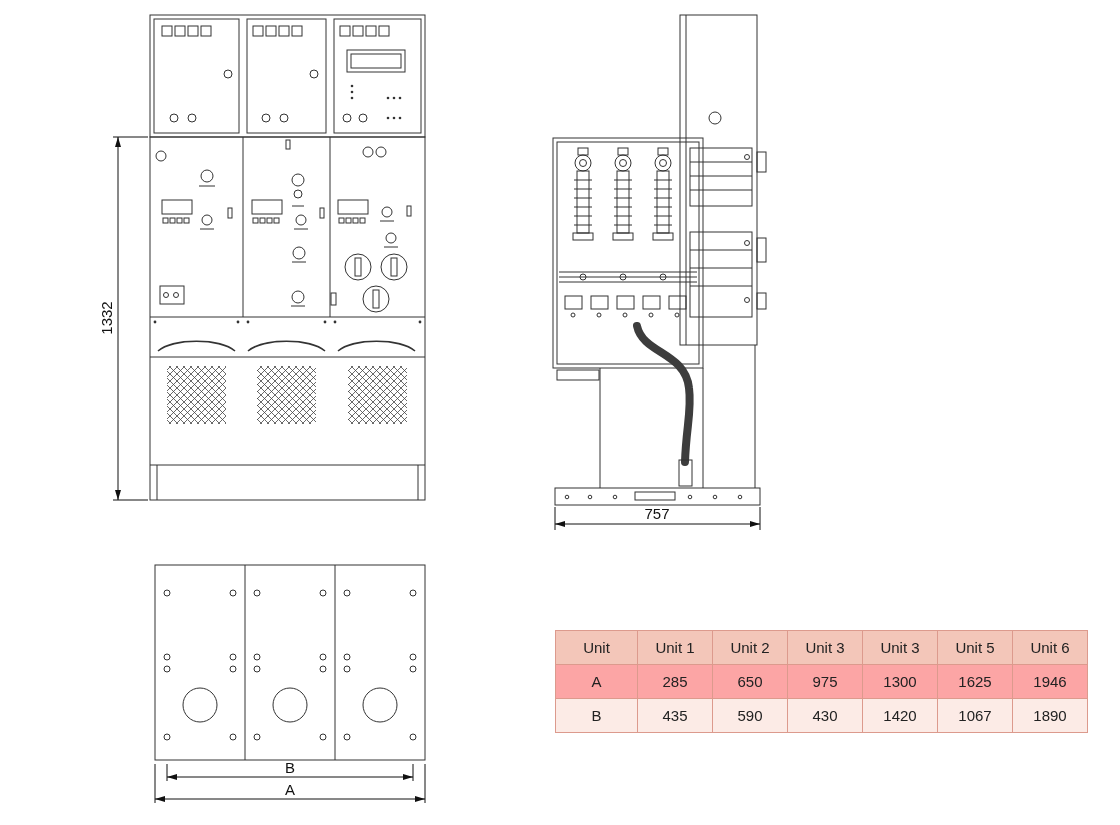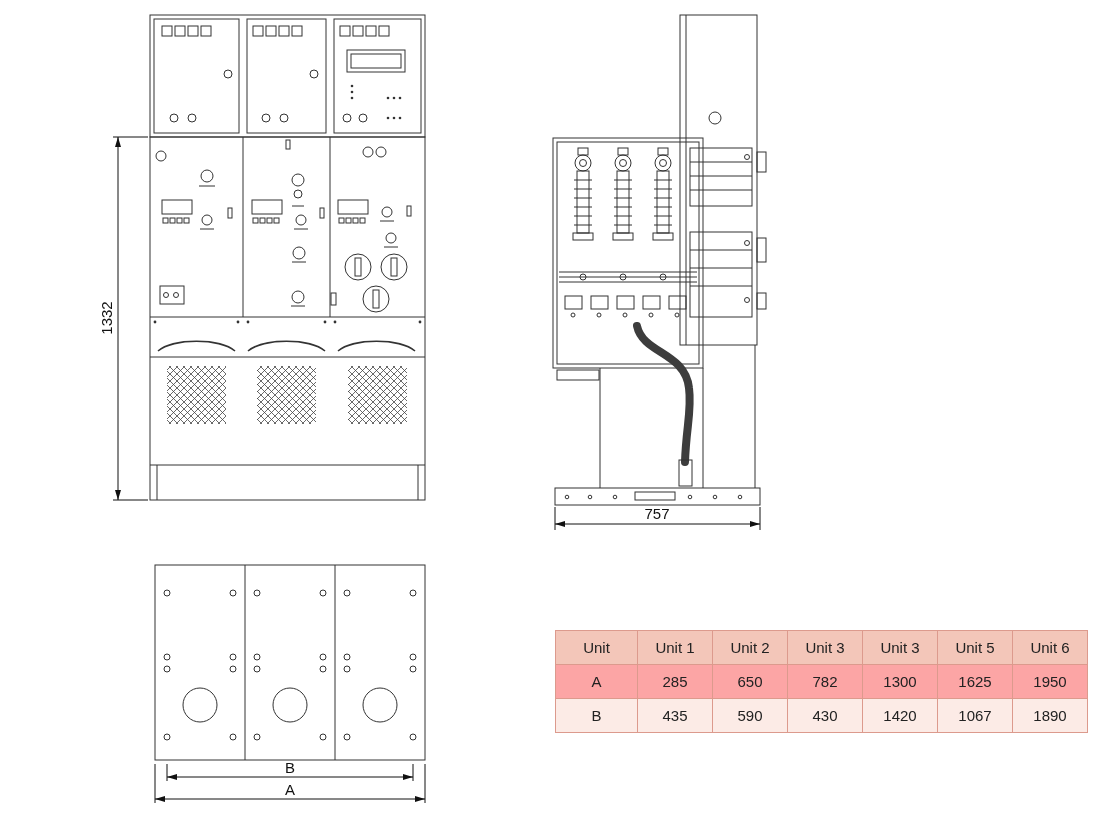--- a/index.html
+++ b/index.html
@@ -362,24 +362,24 @@
         <th>Unit 3</th>
         <th>Unit 5</th>
         <th>Unit 6</th>
       </tr>
     </thead>
     <tbody>
       <tr>
         <td>A</td>
         <td>285</td>
         <td>650</td>
-        <td>782</td>
+        <td>975</td>
         <td>1300</td>
         <td>1625</td>
-        <td>1950</td>
+        <td>1946</td>
       </tr>
       <tr class="alt">
         <td>B</td>
         <td>435</td>
         <td>590</td>
         <td>430</td>
         <td>1420</td>
         <td>1067</td>
         <td>1890</td>
       </tr>

